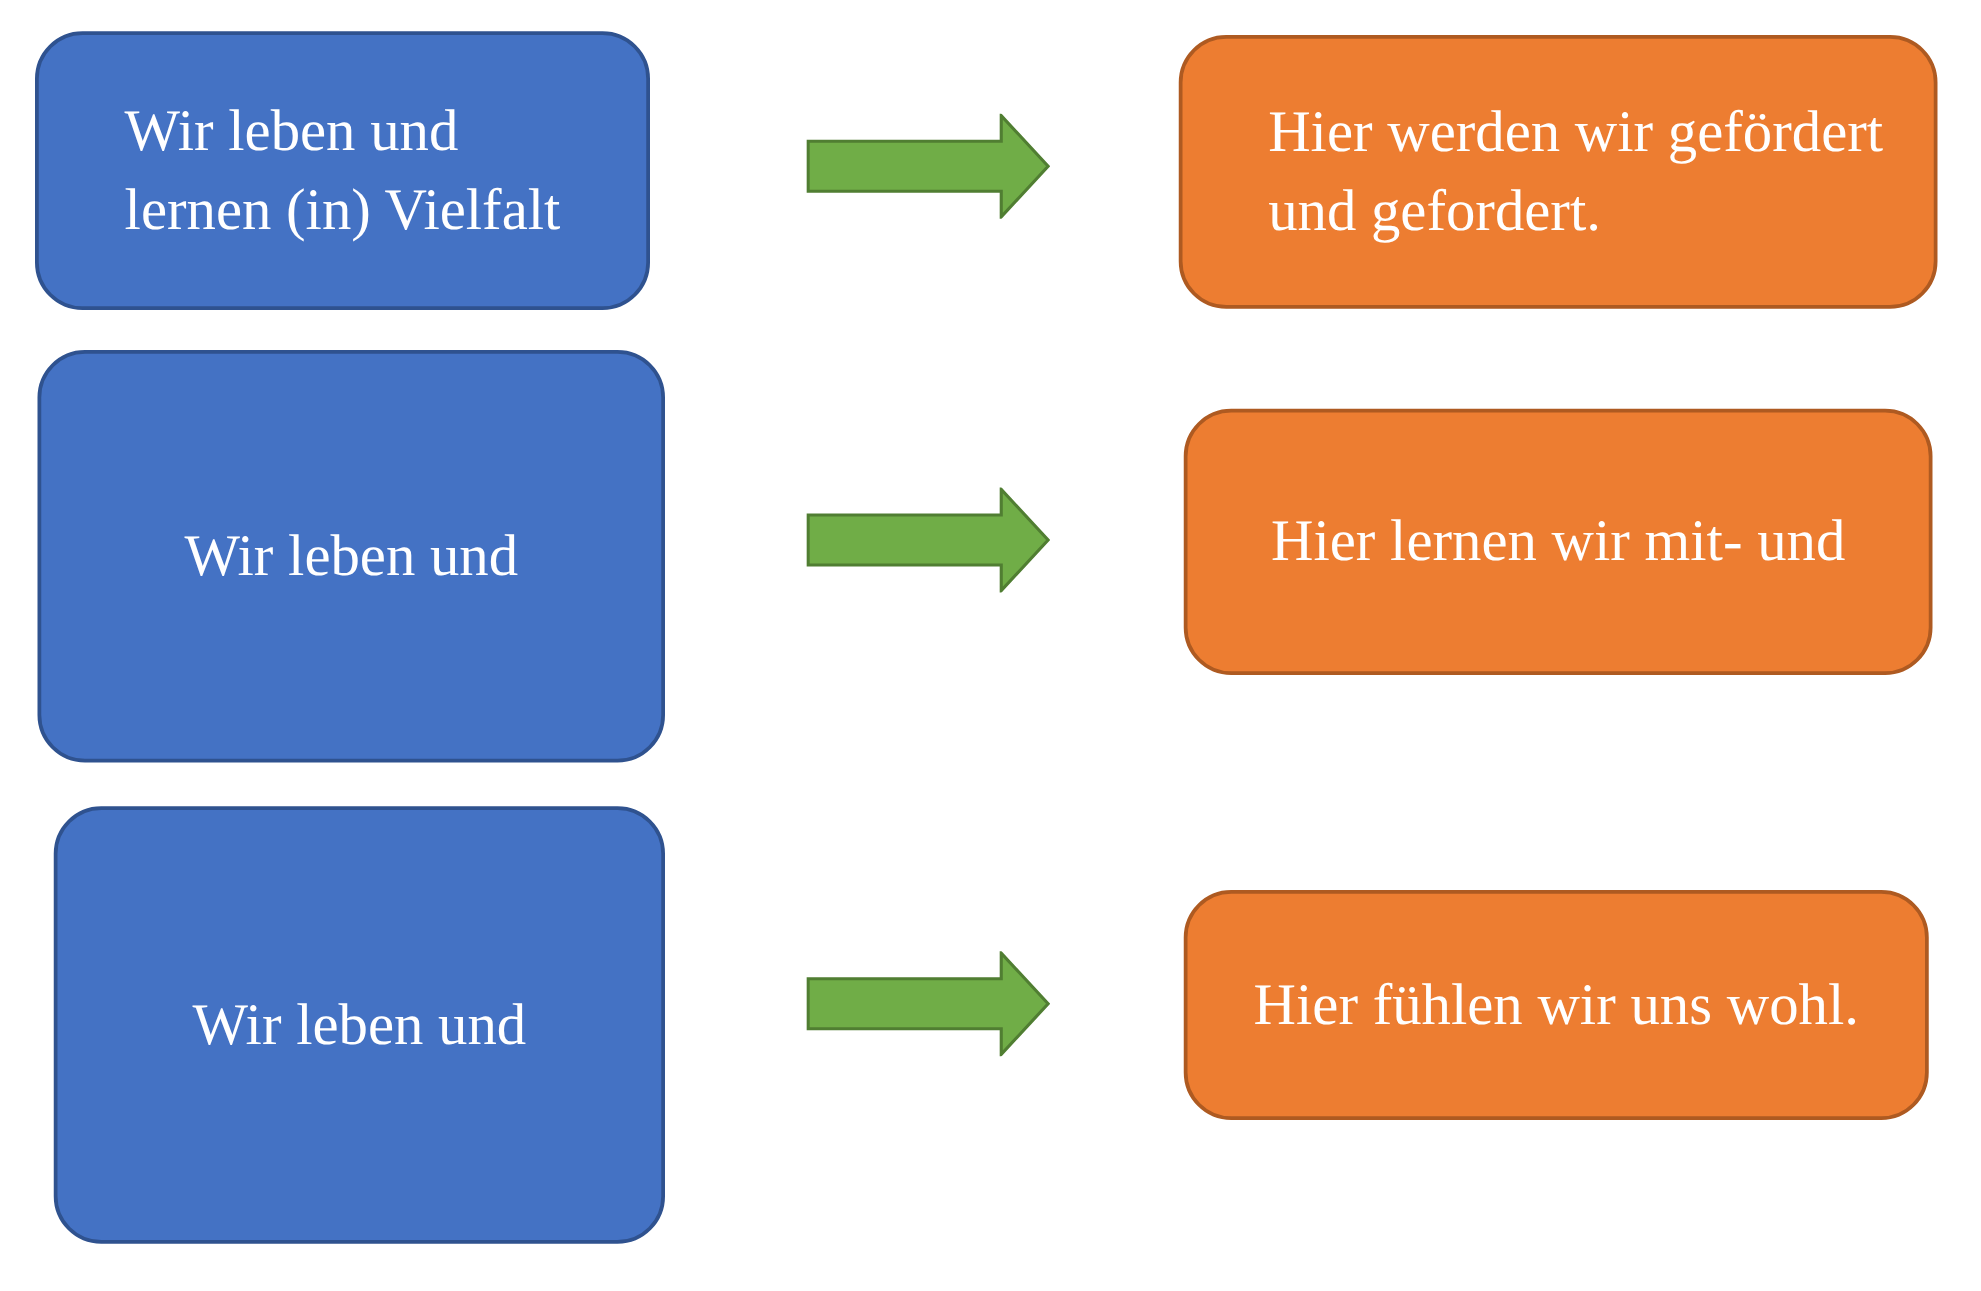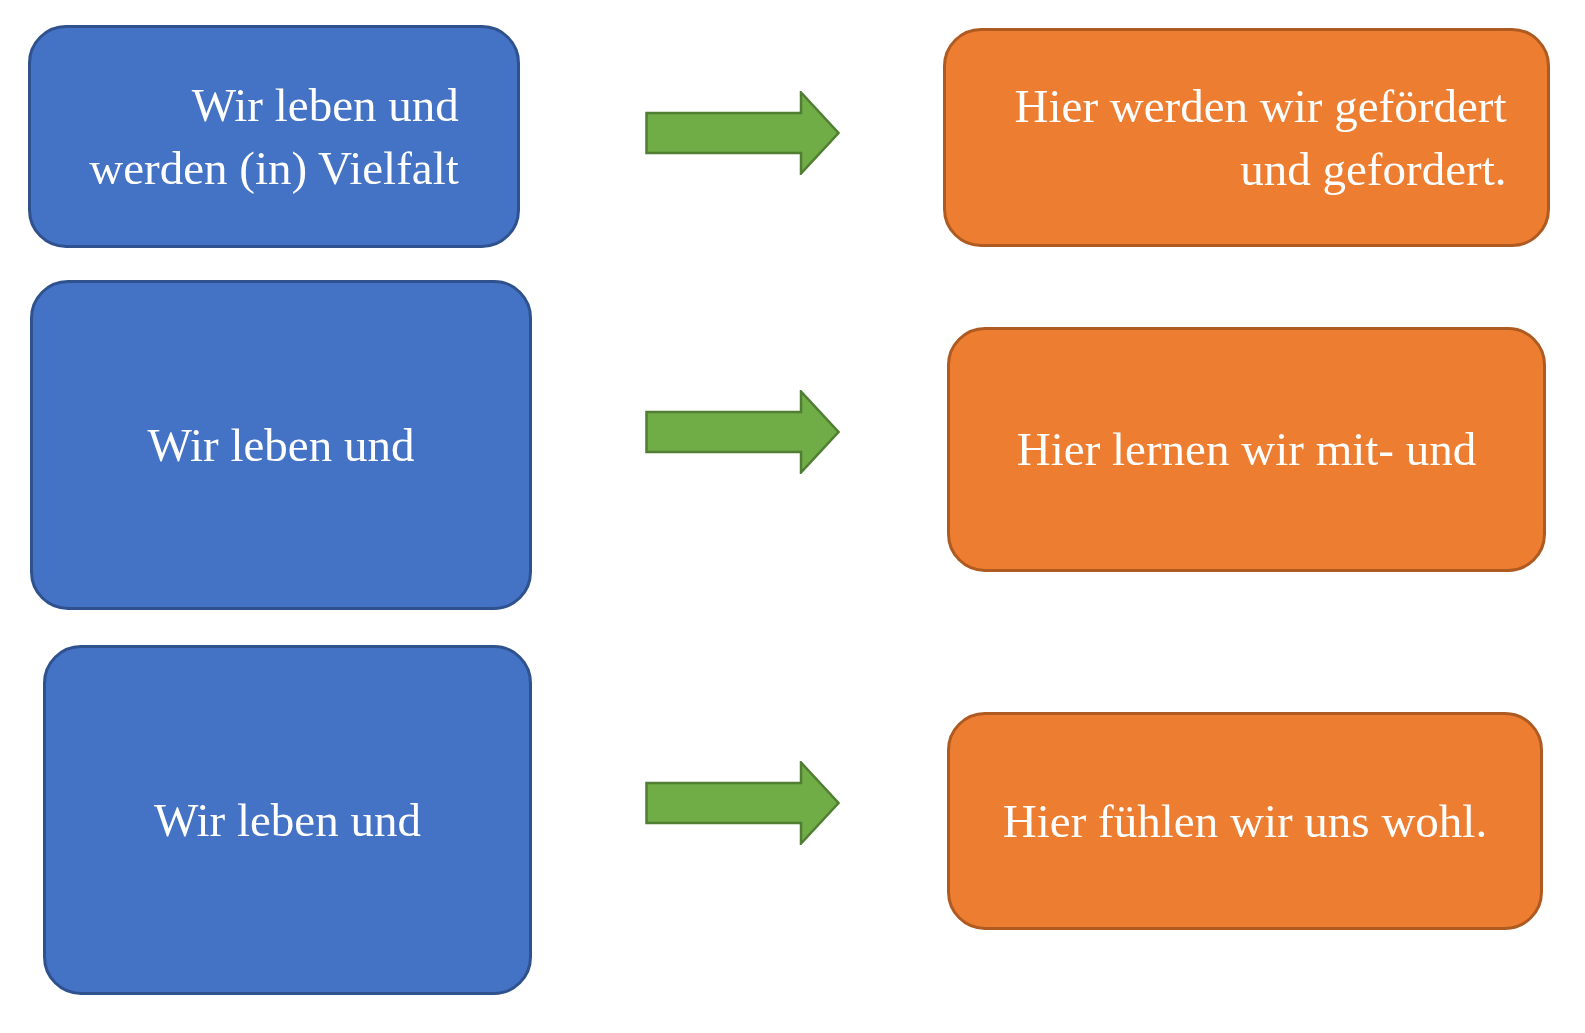--- a/index.html
+++ b/index.html
@@ -15,21 +15,21 @@
     font-family: "Liberation Serif", "DejaVu Serif", serif;
     overflow: hidden;
   }
   .box {
     position: absolute;
     box-sizing: border-box;
     border-radius: 38px;
     display: flex;
     align-items: center;
     justify-content: center;
-    text-align: right;
+    text-align: left;
     color: var(--text, #ffffff);
     font-size: 47px;
     line-height: 1.32;
   }
   .box.blue {
     background: var(--left-fill, #4472C4);
     border: 3px solid var(--left-border, #2F528F);
   }
   .box.orange {
     background: var(--right-fill, #ED7D31);
@@ -44,35 +44,35 @@
     fill: var(--arrow-fill, #70AD47);
     stroke: var(--arrow-border, #507E32);
     stroke-width: 2.5;
     stroke-linejoin: miter;
   }
   
   .pos-b1 { left: 28px;  top: 25px;  width: 492px; height: 223px; }
   .pos-o1 { left: 943px; top: 28px;  width: 607px; height: 219px; padding-left: 28px; }
   .pos-a1 { left: 645px; top: 91px; }
   .pos-b2 { left: 30px;  top: 280px; width: 502px; height: 330px; }
-  .pos-o2 { left: 947px; top: 327px; width: 599px; height: 245px; }
+  .pos-o2 { left: 947px; top: 327px; width: 599px; height: 213px; }
   .pos-a2 { left: 645px; top: 390px; }
   .pos-b3 { left: 43px;  top: 645px; width: 489px; height: 350px; }
-  .pos-o3 { left: 947px; top: 712px; width: 596px; height: 218px; }
+  .pos-o3 { left: 947px; top: 712px; width: 596px; height: 184px; }
   .pos-a3 { left: 645px; top: 761px; }
 </style>
 </head>
 <body>
 
 <div class="canvas">
 
   <div class="box blue pos-b1">
     <div>
         <div>Wir leben und</div>
-        <div>werden (in) Vielfalt</div>
+        <div>lernen (in) Vielfalt</div>
       </div>
   </div>
   <svg class="arrow pos-a1" viewBox="0 0 195 84" aria-hidden="true">
     <polygon points="1.5,22 156,22 156,1.5 193.5,42 156,82.5 156,62 1.5,62"></polygon>
   </svg>
   <div class="box orange pos-o1">
     <div>
         <div>Hier werden wir gefördert</div>
         <div>und gefordert.</div>
       </div>

